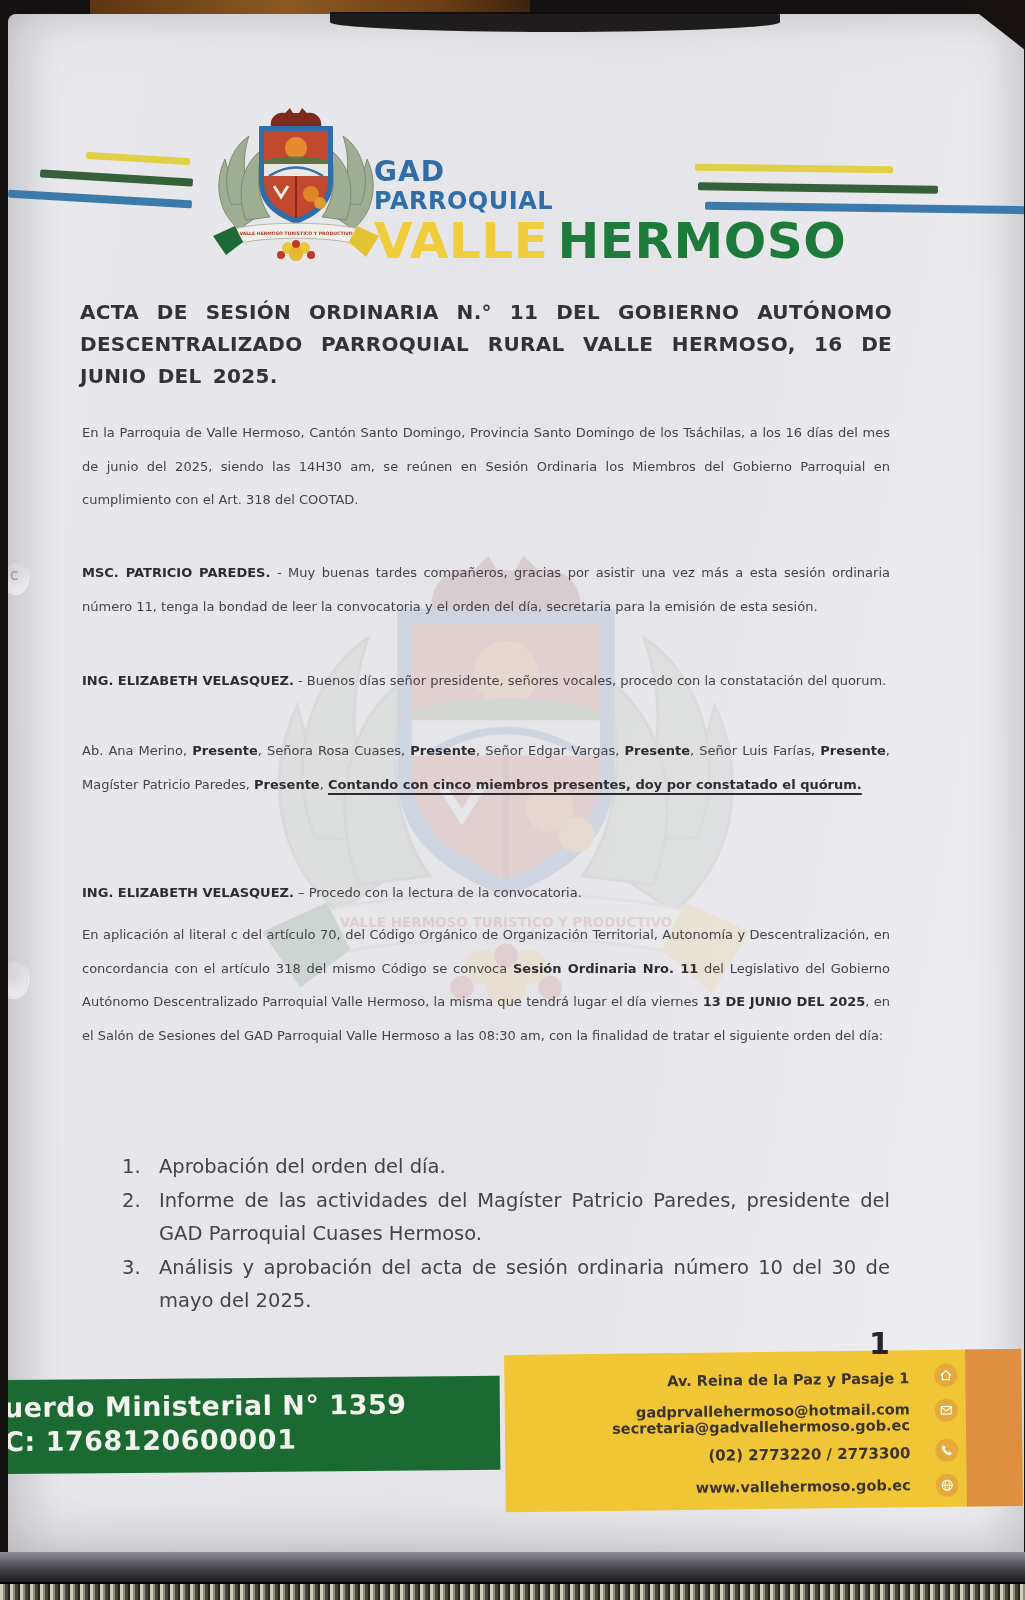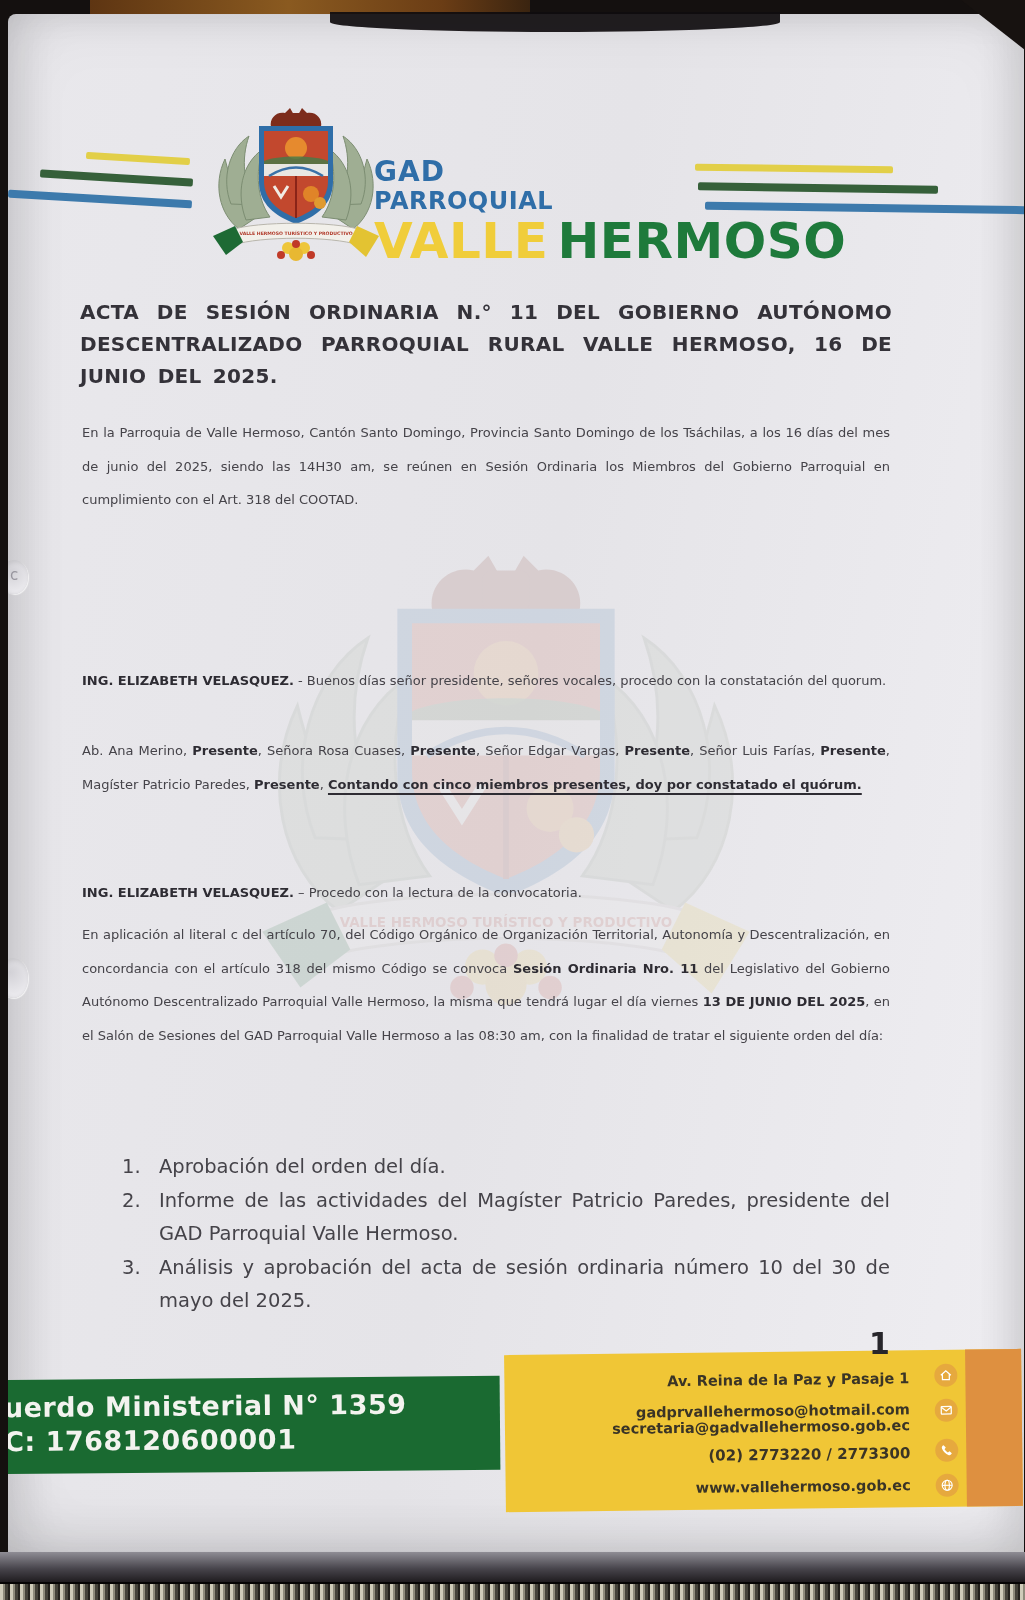--- a/index.html
+++ b/index.html
@@ -161,37 +161,38 @@
     <div class="wordmark">
       <div class="wm-gad">GAD</div>
       <div class="wm-parr">PARROQUIAL</div>
       <div class="wm-vh"><span class="wm-valle">VALLE</span><span class="wm-hermoso">HERMOSO</span></div>
     </div>
 
     <div class="title">ACTA DE SESIÓN ORDINARIA N.° 11 DEL GOBIERNO AUTÓNOMO DESCENTRALIZADO PARROQUIAL RURAL VALLE HERMOSO, 16 DE JUNIO DEL 2025.</div>
 
     <p class="para pp1">En la Parroquia de Valle Hermoso, Cantón Santo Domingo, Provincia Santo Domingo de los Tsáchilas, a los 16 días del mes de junio del 2025, siendo las 14H30 am, se reúnen en Sesión Ordinaria los Miembros del Gobierno Parroquial en cumplimiento con el Art. 318 del COOTAD.</p>
 
+    <p class="para pp2"><span class="b">MSC. PATRICIO PAREDES.</span><span> - Muy buenas tardes compañeros, gracias por asistir una vez más a esta sesión ordinaria número 11, tenga la bondad de leer la convocatoria y el orden del día, secretaria para la emisión de esta sesión.</span></p>
 
     <p class="para pp3"><span class="b">ING. ELIZABETH VELASQUEZ.</span><span> - Buenos días señor presidente, señores vocales, procedo con la constatación del quorum.</span></p>
 
     <p class="para pp4"><span>Ab. Ana Merino, </span><span class="b">Presente</span><span>, Señora Rosa Cuases, </span><span class="b">Presente</span><span>, Señor Edgar Vargas, </span><span class="b">Presente</span><span>, Señor Luis Farías, </span><span class="b">Presente</span><span>, Magíster Patricio Paredes, </span><span class="b">Presente</span><span>, </span><span class="bu">Contando con cinco miembros presentes, doy por constatado el quórum.</span></p>
 
     <p class="para pp5"><span class="b">ING. ELIZABETH VELASQUEZ.</span><span> – Procedo con la lectura de la convocatoria.</span></p>
 
     <p class="para pp6"><span>En aplicación al literal c del artículo 70, del Código Orgánico de Organización Territorial, Autonomía y Descentralización, en concordancia con el artículo 318 del mismo Código se convoca </span><span class="b">Sesión Ordinaria Nro. 11</span><span> del Legislativo del Gobierno Autónomo Descentralizado Parroquial Valle Hermoso, la misma que tendrá lugar el día viernes </span><span class="b">13 DE JUNIO DEL 2025</span><span>, en el Salón de Sesiones del GAD Parroquial Valle Hermoso a las 08:30 am, con la finalidad de tratar el siguiente orden del día:</span></p>
 
     <div class="agenda">
       <div class="ag-item">
         <span class="ag-num">1.</span>
         <span class="ag-txt">Aprobación del orden del día.</span>
       </div>
       <div class="ag-item">
         <span class="ag-num">2.</span>
-        <span class="ag-txt">Informe de las actividades del Magíster Patricio Paredes, presidente del GAD Parroquial Valle Hermoso.</span>
+        <span class="ag-txt">Informe de las actividades del Magíster Patricio Paredes, presidente del GAD Parroquial Cuases Hermoso.</span>
       </div>
       <div class="ag-item">
         <span class="ag-num">3.</span>
         <span class="ag-txt">Análisis y aprobación del acta de sesión ordinaria número 10 del 30 de mayo del 2025.</span>
       </div>
     </div>
 
     <div class="hole hole1"></div>
     <div class="hole hole2"></div>
     <div class="pen-mark">c</div>

